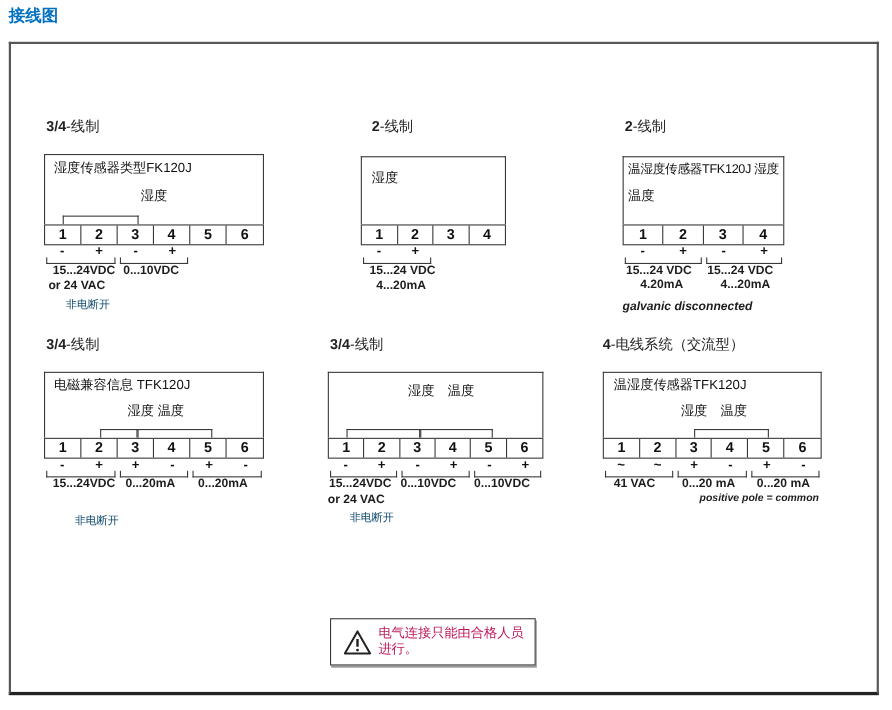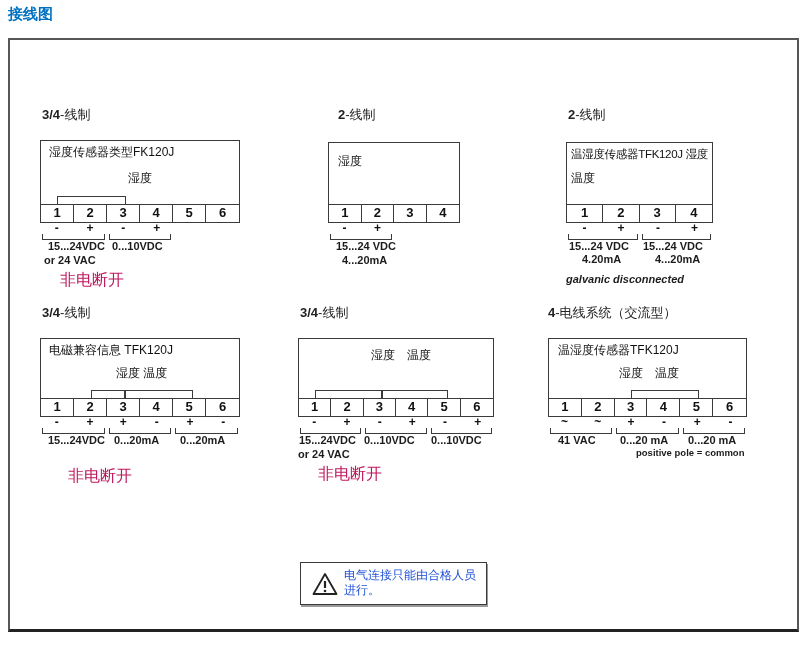--- a/index.html
+++ b/index.html
@@ -27,27 +27,27 @@
   .terminal-row .cell:last-child{border-right:none;}
 
   .sign-row{position:absolute;left:0;width:100%;display:grid;}
   .sgn{display:flex;flex-direction:column;}
   .sgn-pair{display:flex;height:11px;font-size:12px;font-weight:700;line-height:11px;color:#111;}
   .sgn-pair span{flex:1;text-align:center;}
   .sgn-brk{height:5px;border:1.5px solid #3a3a3a;border-top:none;margin:0 2px;}
 
   .lbl{position:absolute;font-size:11px;font-weight:700;white-space:nowrap;color:#1c1c1c;}
   .lbl-italic{font-style:italic;}
-  .lbl-small{font-size:9.5px;}
-  .noteC{position:absolute;font-size:16px;white-space:nowrap;color:#be185d;}
+  .lbl-small{font-size:9.5px;font-style:italic;}
+  .noteC{position:absolute;font-size:10px;white-space:nowrap;color:#0c4a6e;}
 
   .warning-box{position:absolute;left:300px;top:562px;width:187px;height:43px;box-sizing:border-box;
                border:1.5px solid #3a3a3a;background:#fff;box-shadow:1px 2px 0 #9a9a9a;display:flex;}
   .warning-icon{margin:9px 6px 0 11px;flex:0 0 auto;}
-  .warning-text{font-size:12px;line-height:15px;margin-top:5px;width:148px;color:#1d4ed8;}
+  .warning-text{font-size:12px;line-height:15px;margin-top:5px;width:148px;color:#be185d;}
 </style>
 </head>
 <body>
 
 <div class="page">
 
   <div class="doc-title">接线图</div>
 
   <div class="outer-box"></div>
 

